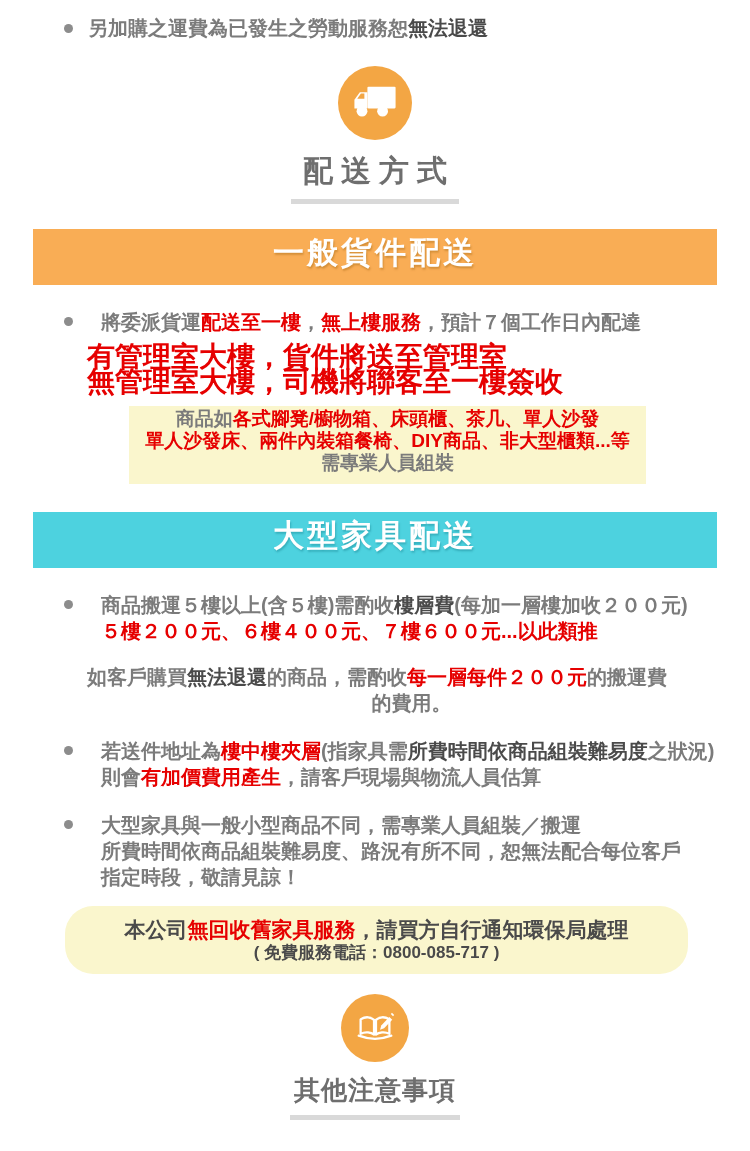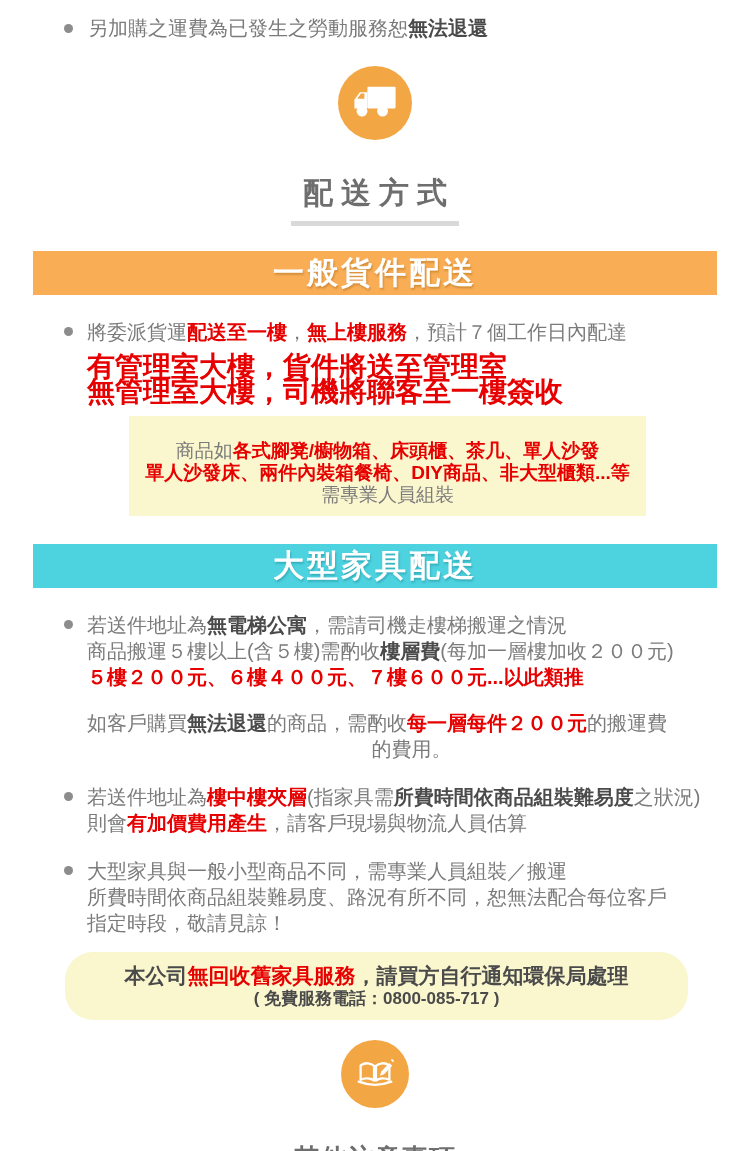--- a/index.html
+++ b/index.html
@@ -4,21 +4,21 @@
 <style>
   html,body{margin:0;padding:0;}
   body{
     width:750px;height:1151px;background:#ffffff;overflow:hidden;
     font-family:"Liberation Sans","DejaVu Sans",sans-serif;
     -webkit-font-smoothing:antialiased;
   }
   .page{width:750px;height:1151px;position:relative;}
 
   
-  .seg-g{color:var(--text_gray,#7B7B7B);font-weight:normal;}
+  .seg-g{color:var(--text_gray,#7B7B7B);font-weight:bold;}
   .seg-d{color:var(--text_dark,#4A4A4A);font-weight:bold;}
   .seg-r{color:var(--red,#E60000);font-weight:bold;}
 
   .dot{
     flex:0 0 auto;width:9px;height:9px;border-radius:50%;
     background:#8C8C8C;margin-top:8px;
   }
 
   .top-note{
     display:flex;gap:15px;padding:16px 40px 0 64px;
@@ -28,55 +28,54 @@
   .icon-header{text-align:center;}
   .icon-header-1{margin-top:25px;}
   .icon-header-2{margin-top:20px;}
   .circle-icon{
     border-radius:50%;background:var(--circle_orange,#F3A644);
     margin:0 auto;display:flex;align-items:center;justify-content:center;
   }
   .circle-big{width:74px;height:74px;}
   .circle-small{width:68px;height:68px;}
   .section-title{
-    display:inline-block;margin-top:33px;font-weight:bold;color:#6E6E6E;
+    display:inline-block;margin-top:11px;font-weight:bold;color:#6E6E6E;
     border-bottom:5px solid #D9D9D9;padding:0 4px 7px;white-space:nowrap;
   }
   .title-delivery{font-size:30px;letter-spacing:8px;padding-left:12px;}
   .title-other{font-size:26px;letter-spacing:1px;}
 
   .banner{
-    height:44px;line-height:48px;text-align:center;color:#ffffff;
+    height:56px;line-height:48px;text-align:center;color:#ffffff;
     font-size:31px;font-weight:bold;letter-spacing:3px;margin:0 33px;
     white-space:nowrap;
-    font-family:Liberation Mono, monospace;
   }
   .banner-orange{background:var(--banner_orange,#F9AD55);margin-top:25px;
     text-shadow:1px 2px 2px rgba(140,85,0,0.35);}
   .banner-cyan{background:var(--banner_cyan,#4DD2DF);margin-top:28px;
     text-shadow:1px 2px 2px rgba(0,95,110,0.30);}
 
   .content{padding:24px 44px 0 64px;font-size:20px;}
-  .bullet-row{display:flex;gap:14px;}
+  .bullet-row{display:flex;gap:28px;}
   .bullet-lines > div{line-height:26px;white-space:nowrap;}
   .line{line-height:26px;white-space:nowrap;}
 
   .red-strong{
     color:var(--red,#E60000);font-weight:bold;font-size:28px;
     line-height:25px;padding-left:23px;white-space:nowrap;
   }
   .red-block{margin-top:9px;}
 
   .para-block{margin-top:20px;padding-left:23px;}
   .para-indent{padding-left:30px;text-align:center;}
   .gap-block{margin-top:22px;}
 
   .note-box{
     background:var(--note_yellow,#FAF6CD);
-    margin:12px 60px 0 65px;padding:24px 0 10px;
+    margin:12px 60px 0 65px;padding:2px 0 10px;
     text-align:center;font-size:19px;
   }
   .note-box .line{line-height:22px;}
   .note-box-2{
     background:var(--note_yellow,#FAF6CD);
     margin:16px 62px 0 65px;padding:11px 0;
     text-align:center;
     border-radius:28px;
   }
   .note-box-2 .line{font-size:21px;line-height:25px;white-space:nowrap;}
@@ -127,21 +126,20 @@
     </div>
   </div>
 
   <div class="banner banner-cyan">大型家具配送</div>
 
   <div class="content">
 
     <div class="bullet-row">
       <span class="dot"></span>
       <div class="bullet-lines">
-        <div><span class="seg-g">若送件地址為</span><span class="seg-d">無電梯公寓</span><span class="seg-g">，需請司機走樓梯搬運之情況</span></div>
         <div><span class="seg-g">商品搬運５樓以上(含５樓)需酌收</span><span class="seg-d">樓層費</span><span class="seg-g">(每加一層樓加收２００元)</span></div>
         <div><span class="seg-r">５樓２００元、６樓４００元、７樓６００元...以此類推</span></div>
       </div>
     </div>
 
     <div class="para-block">
       <div class="line"><span class="seg-g">如客戶購買</span><span class="seg-d">無法退還</span><span class="seg-g">的商品，需酌收</span><span class="seg-r">每一層每件２００元</span><span class="seg-g">的搬運費</span></div>
       <div class="line para-indent"><span class="seg-g">的費用。</span></div>
     </div>
 

